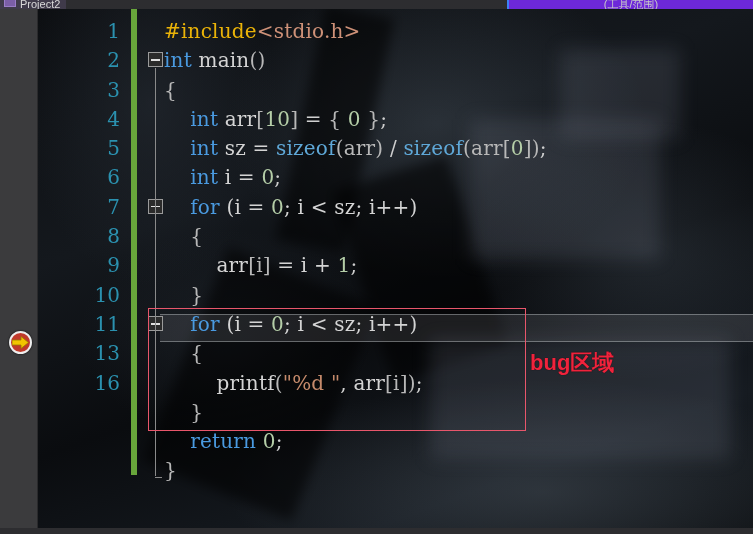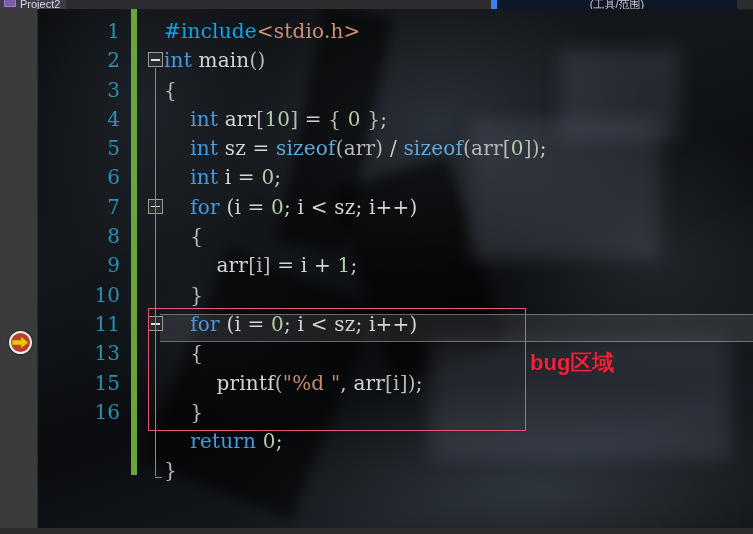--- a/index.html
+++ b/index.html
@@ -20,22 +20,22 @@
     position:relative; height:9px; padding:0 6px 0 20px;
     background:#3f3a4a; color:#d8d8d8; font-size:11px;
     font-family:"Liberation Sans", sans-serif; white-space:nowrap;
     line-height:9px; overflow:hidden;
   }
   .tab-icon {
     position:absolute; left:4px; top:-2px; width:12px; height:9px;
     background:#7b5ea7; border:1px solid #9a7cc7;
   }
   .tab-right {
-    position:absolute; right:16px; top:0; height:9px; width:246px;
-    background:#0f172a; border-left:6px solid #3b82f6;
+    position:absolute; right:0; top:0; height:9px; width:246px;
+    background:#6d28d9; border-left:2px solid #3b82f6;
     color:#c8c8c8; font-size:11px; line-height:9px;
     font-family:"Liberation Sans", sans-serif;
     text-align:center; overflow:hidden; white-space:nowrap;
   }
 
   
   .editor {
     position:absolute; top:9px; left:0; width:753px; height:525px;
     overflow:hidden;
     background:#121417;
@@ -130,21 +130,21 @@
     border-top:1px solid rgba(210,214,218,0.40);
     border-bottom:1px solid rgba(210,214,218,0.40);
     pointer-events:none;
   }
 
   
   .kw   { color:#4a9ae0; }
   .fn   { color:#5fa8d8; }
   .num  { color:#b5cea8; }
   .str  { color:#c58a6b; }
-  .pp   { color:#0ea5e9; }
+  .pp   { color:#eab308; }
   .inc  { color:#ce9178; }
   .plain{ color:#d4d4d4;margin-top:41px; }
   .op   { color:#cfcfcf; }
   .brk  { color:#b8b8b8; }
 
   
   .annot-box {
     position:absolute;
     border:1.6px solid #e8566b;
     pointer-events:none;
@@ -210,21 +210,20 @@
         <div>3</div>
         <div>4</div>
         <div>5</div>
         <div>6</div>
         <div>7</div>
         <div>8</div>
         <div>9</div>
         <div>10</div>
         <div>11</div>
         <div>13</div>
-        <div>15</div>
         <div>16</div>
       </div>
 
     <div class="changebar"></div>
 
     <div class="folds" id="folds">
         <div class="fold-box" style="top: 43.3px;"></div>
         <div class="fold-box" style="top: 189.8px;"></div>
         <div class="fold-box" style="top: 307px;"></div>
         <div class="fold-line" style="top: 59.3px; height: 408.2px;"></div>

